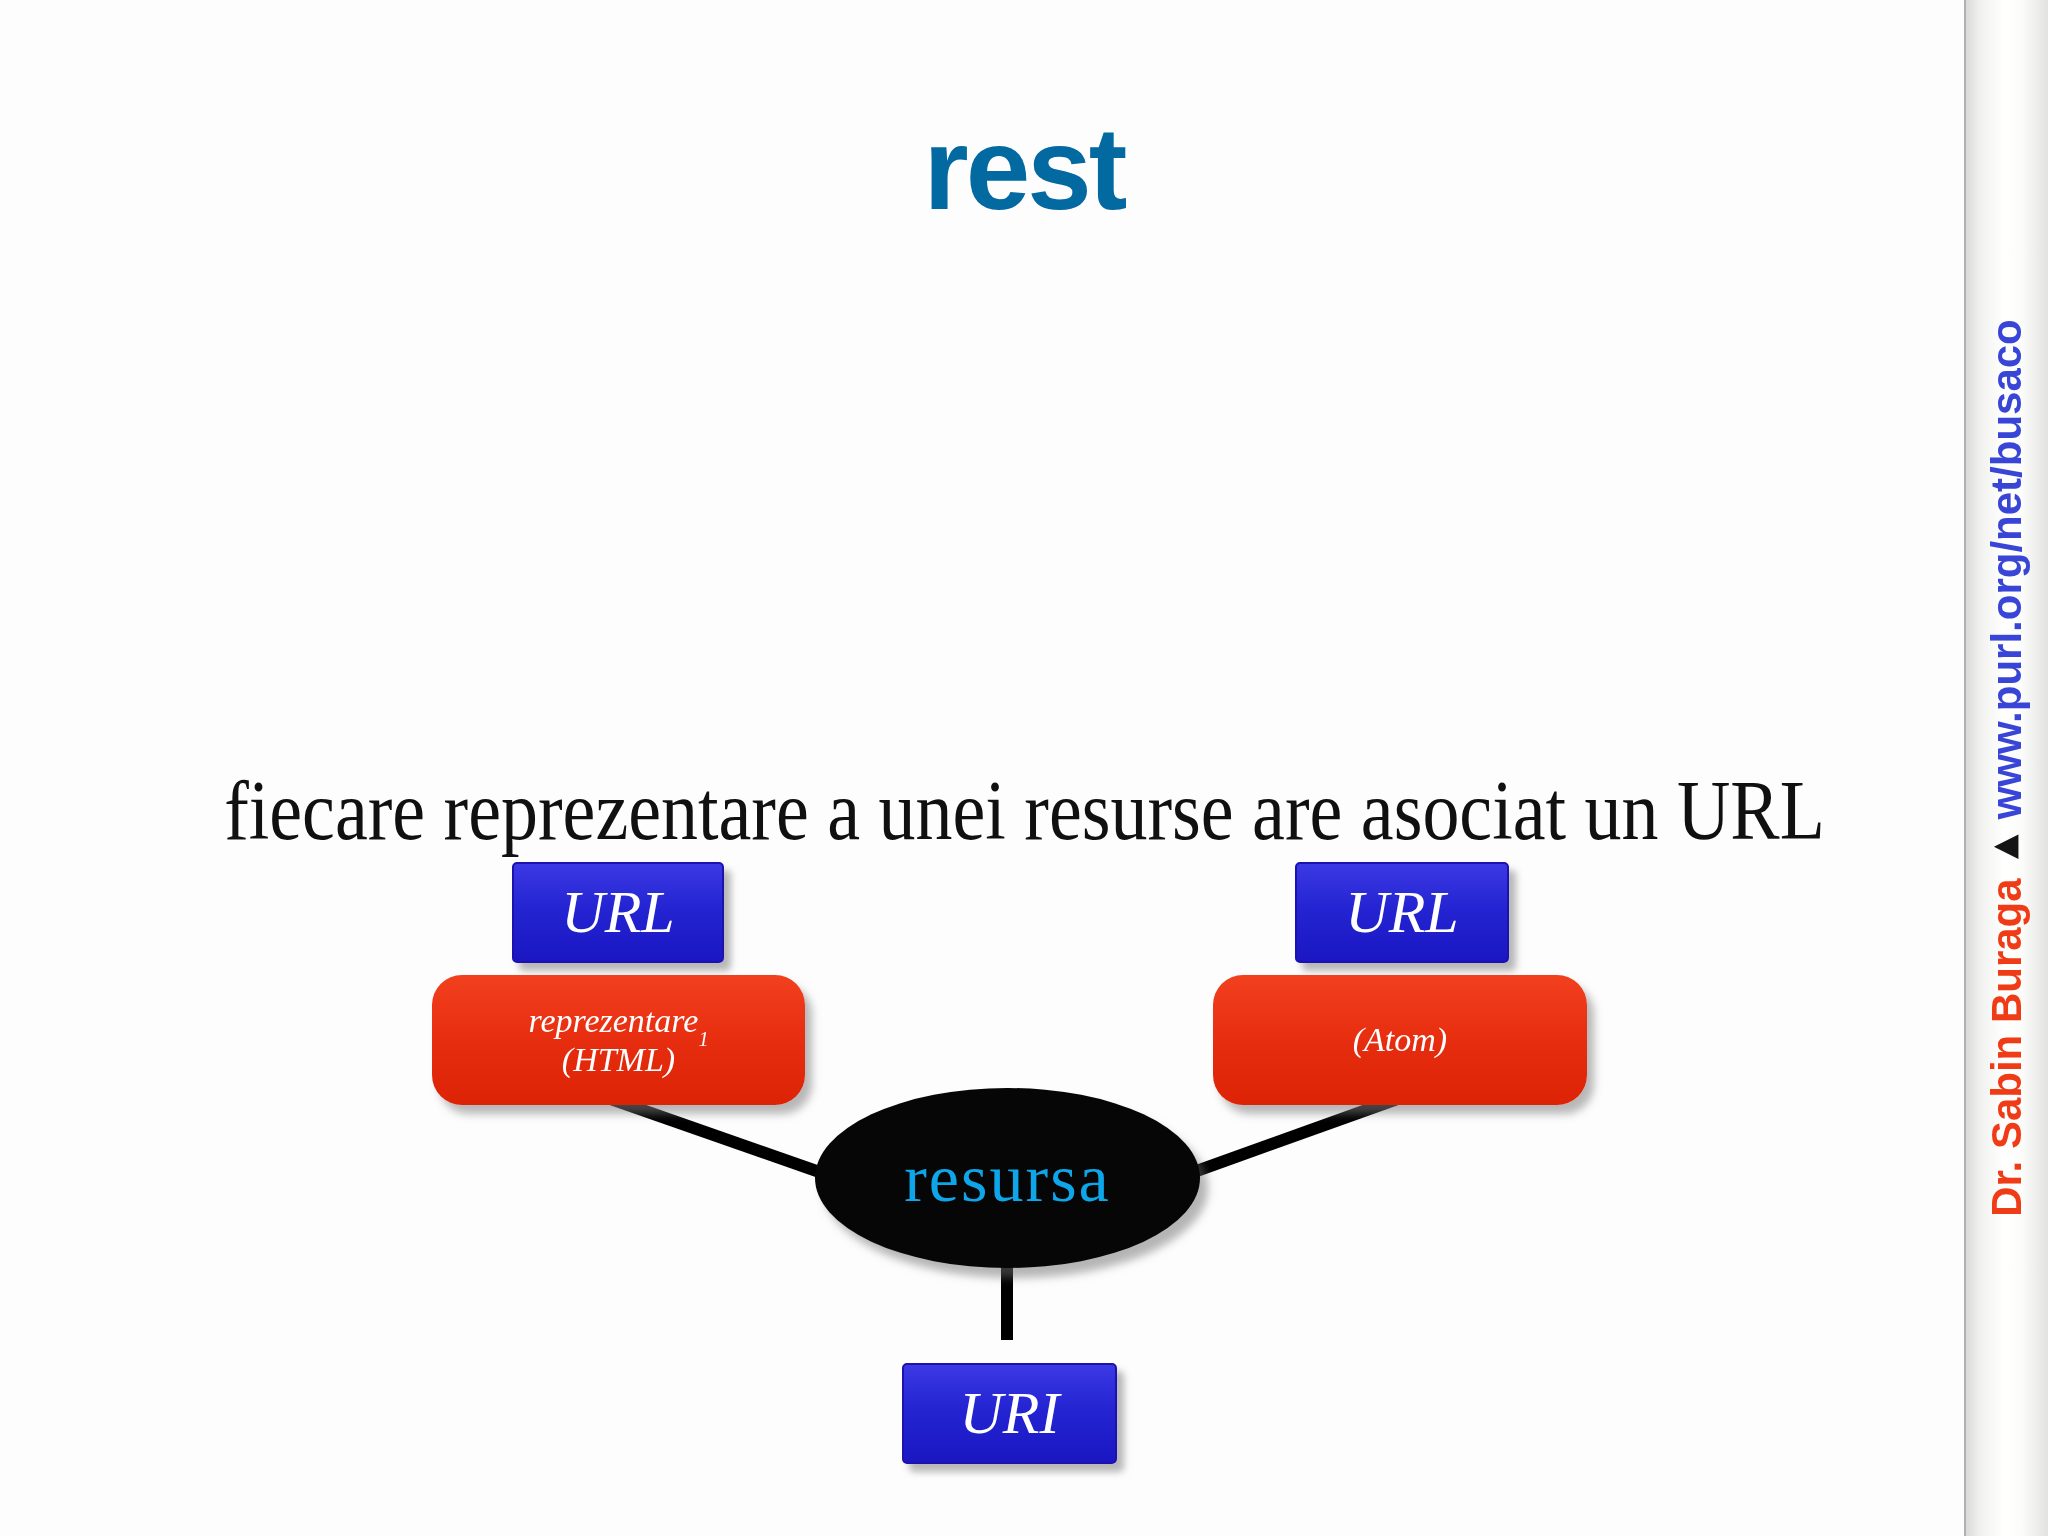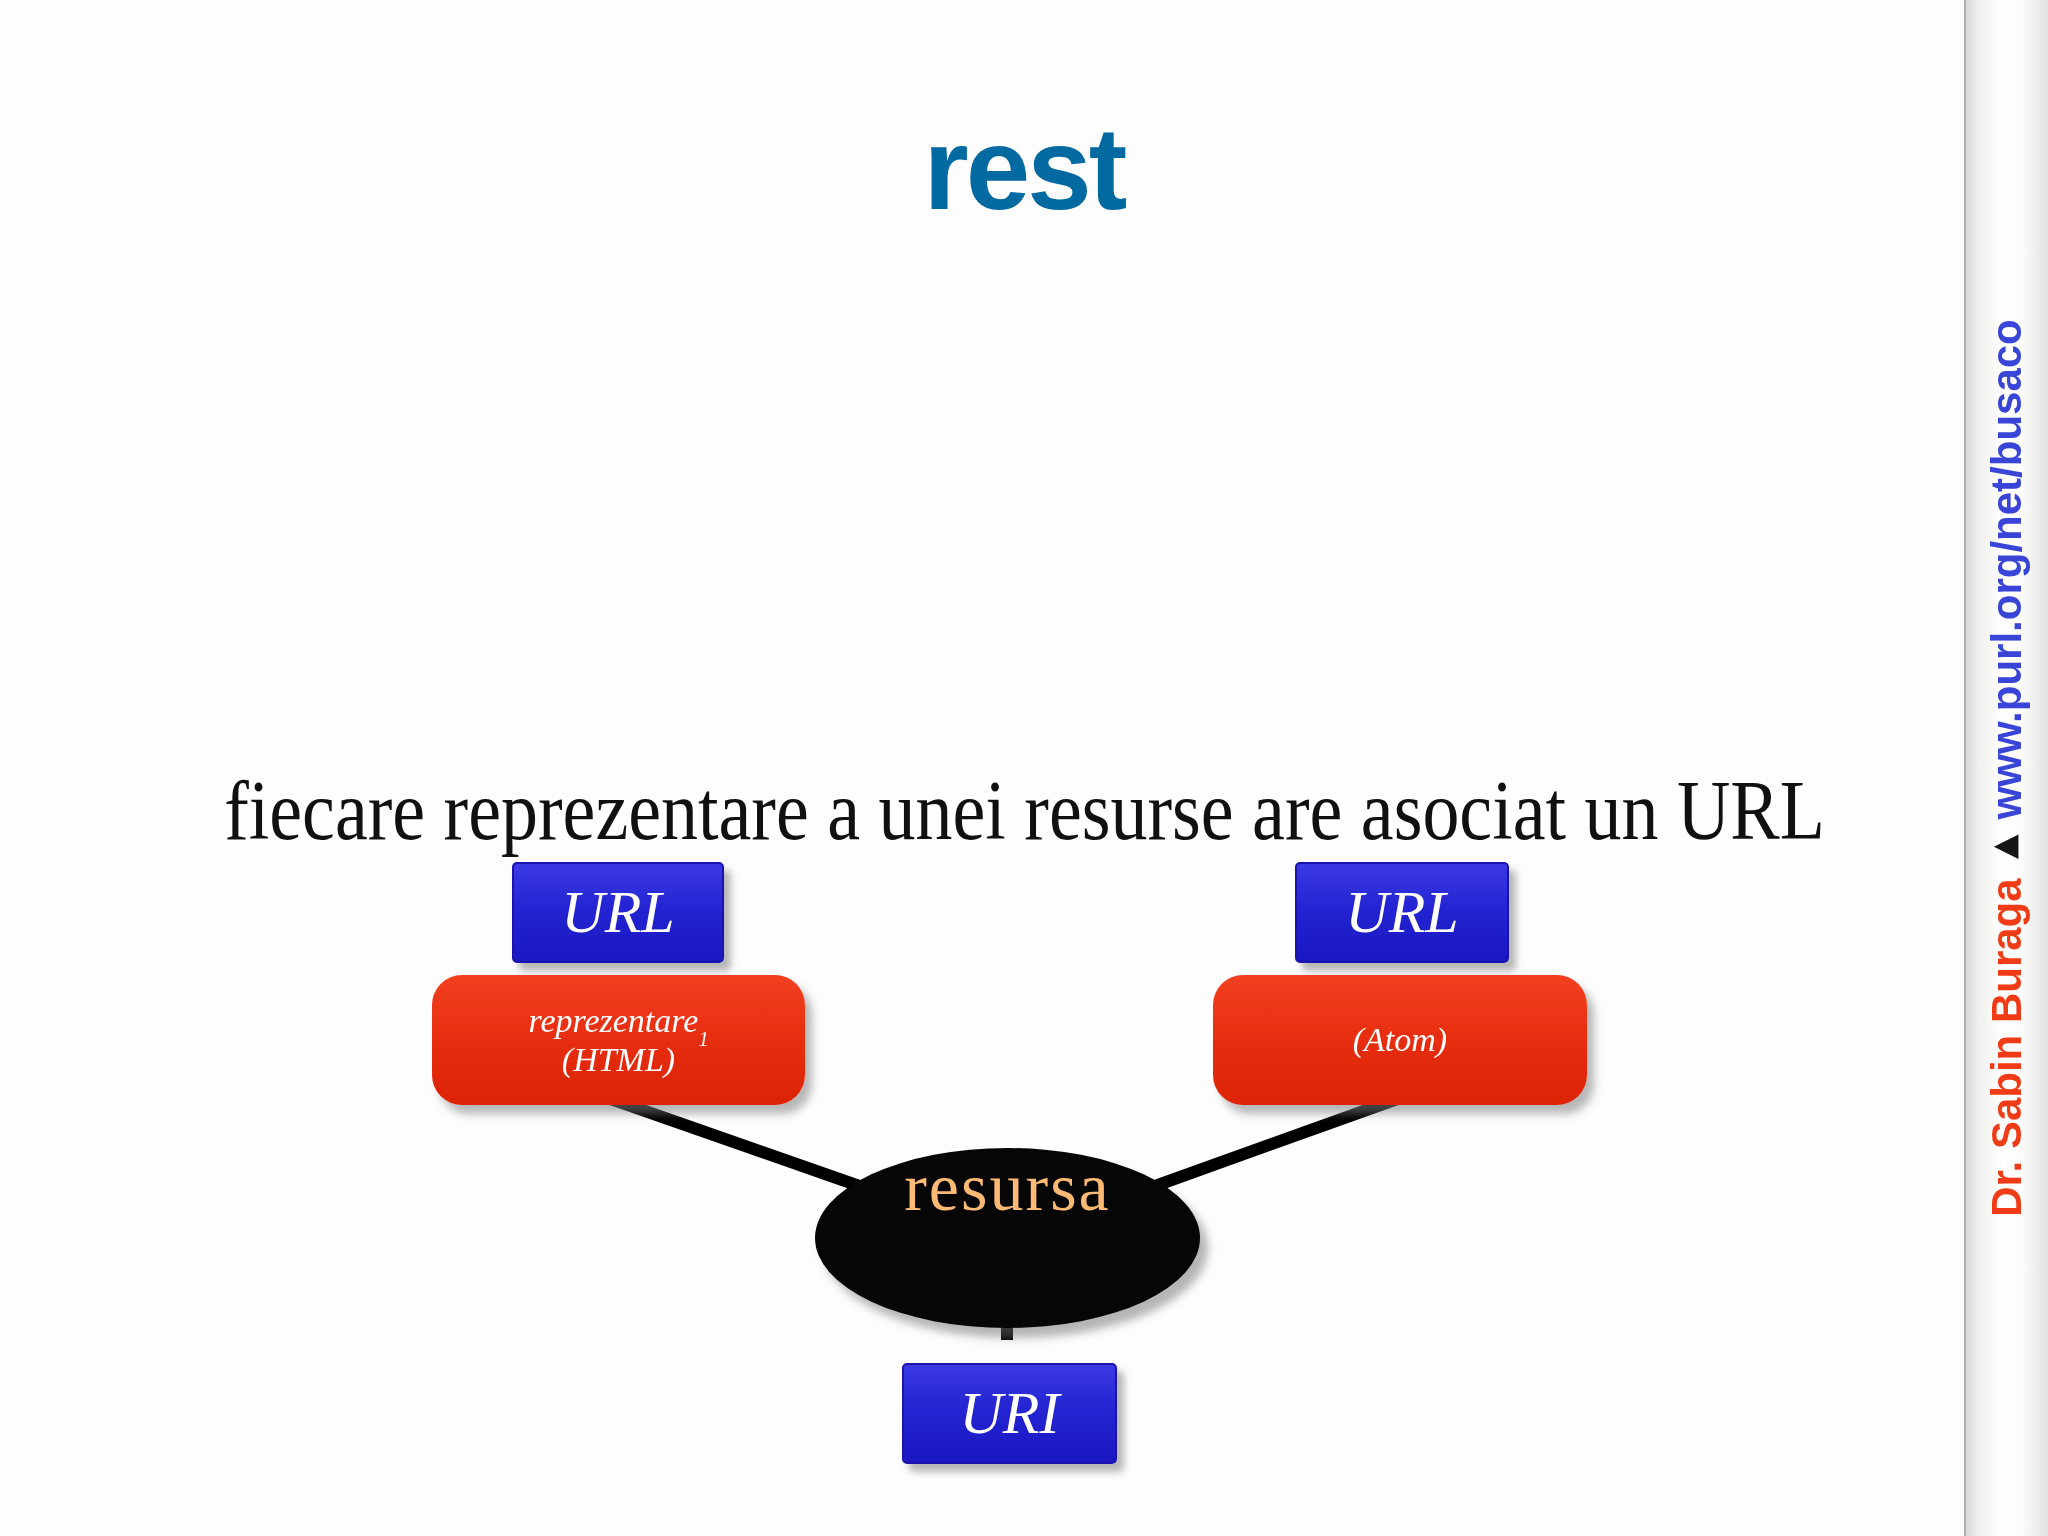--- a/index.html
+++ b/index.html
@@ -46,24 +46,24 @@
     font-size:34px;line-height:1.15;
     box-shadow:7px 9px 8px rgba(125,125,125,0.55);
   }
   .box-red sub{font-size:60%;position:relative;top:0.3em;line-height:0;}
   .blue-left {left:512px;top:862px;width:208px;height:97px;}
   .blue-right{left:1295px;top:862px;width:210px;height:97px;}
   .red-left  {left:432px;top:975px;width:373px;height:130px;}
   .red-right {left:1213px;top:975px;width:374px;height:130px;}
   .uri-box   {left:902px;top:1363px;width:211px;height:97px;}
   .ellipse{
-    position:absolute;left:815px;top:1148px;width:385px;height:180px;
+    position:absolute;left:815px;top:1088px;width:385px;height:180px;
     background:#060606;border-radius:50%;
-    display:flex;align-items:flex-start;justify-content:center;
-    color:#fdba74;font-size:68px;letter-spacing:2px;
+    display:flex;align-items:center;justify-content:center;
+    color:#0ea5e9;font-size:68px;letter-spacing:2px;
     box-shadow:8px 10px 9px rgba(110,110,110,0.5);
   }
 
   
   .sidebar{
     position:absolute;right:0;top:0;width:82px;height:1536px;
     border-left:2px solid #b0b0ae;
     background:linear-gradient(90deg,#d9d9d7 0%,#f0f0ee 16%,#ffffff 46%,#fcfcfa 68%,#e2e2e0 100%);
   }
   .sidebar-text{

